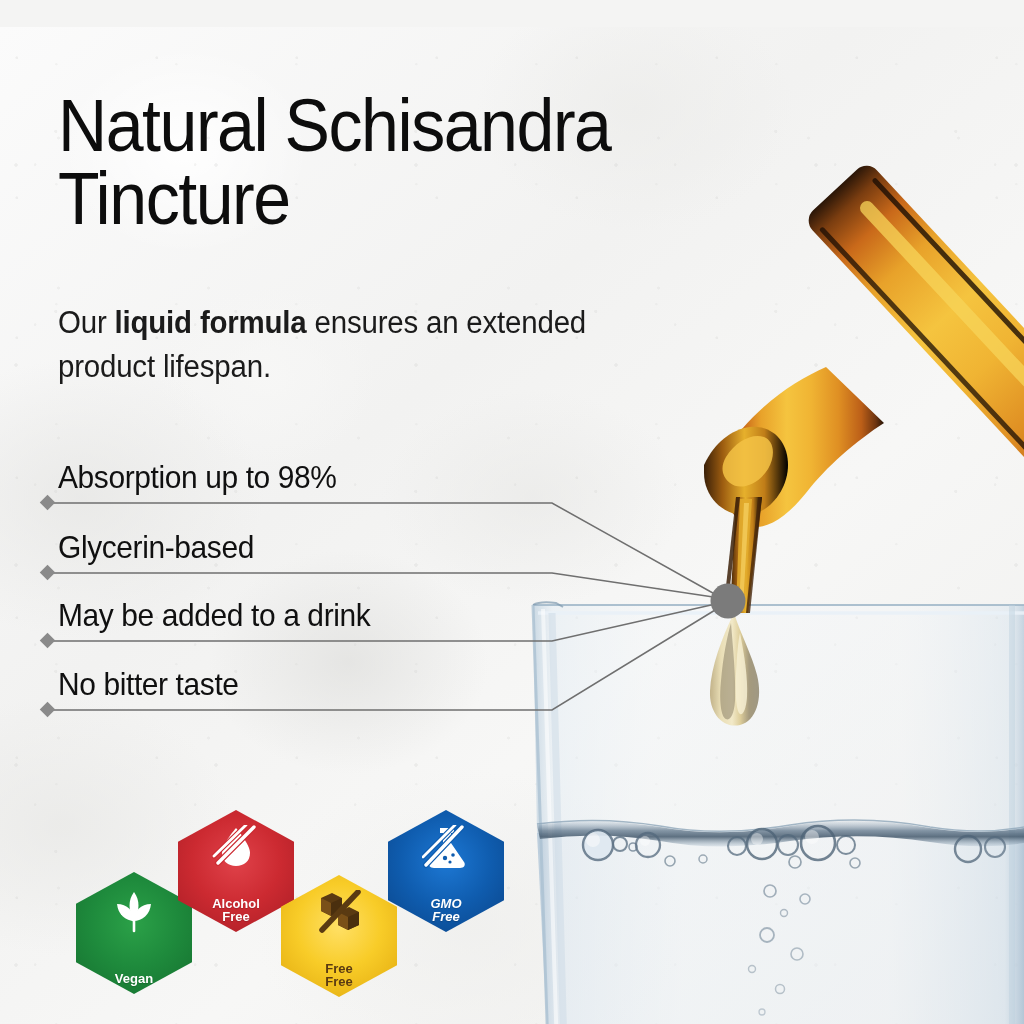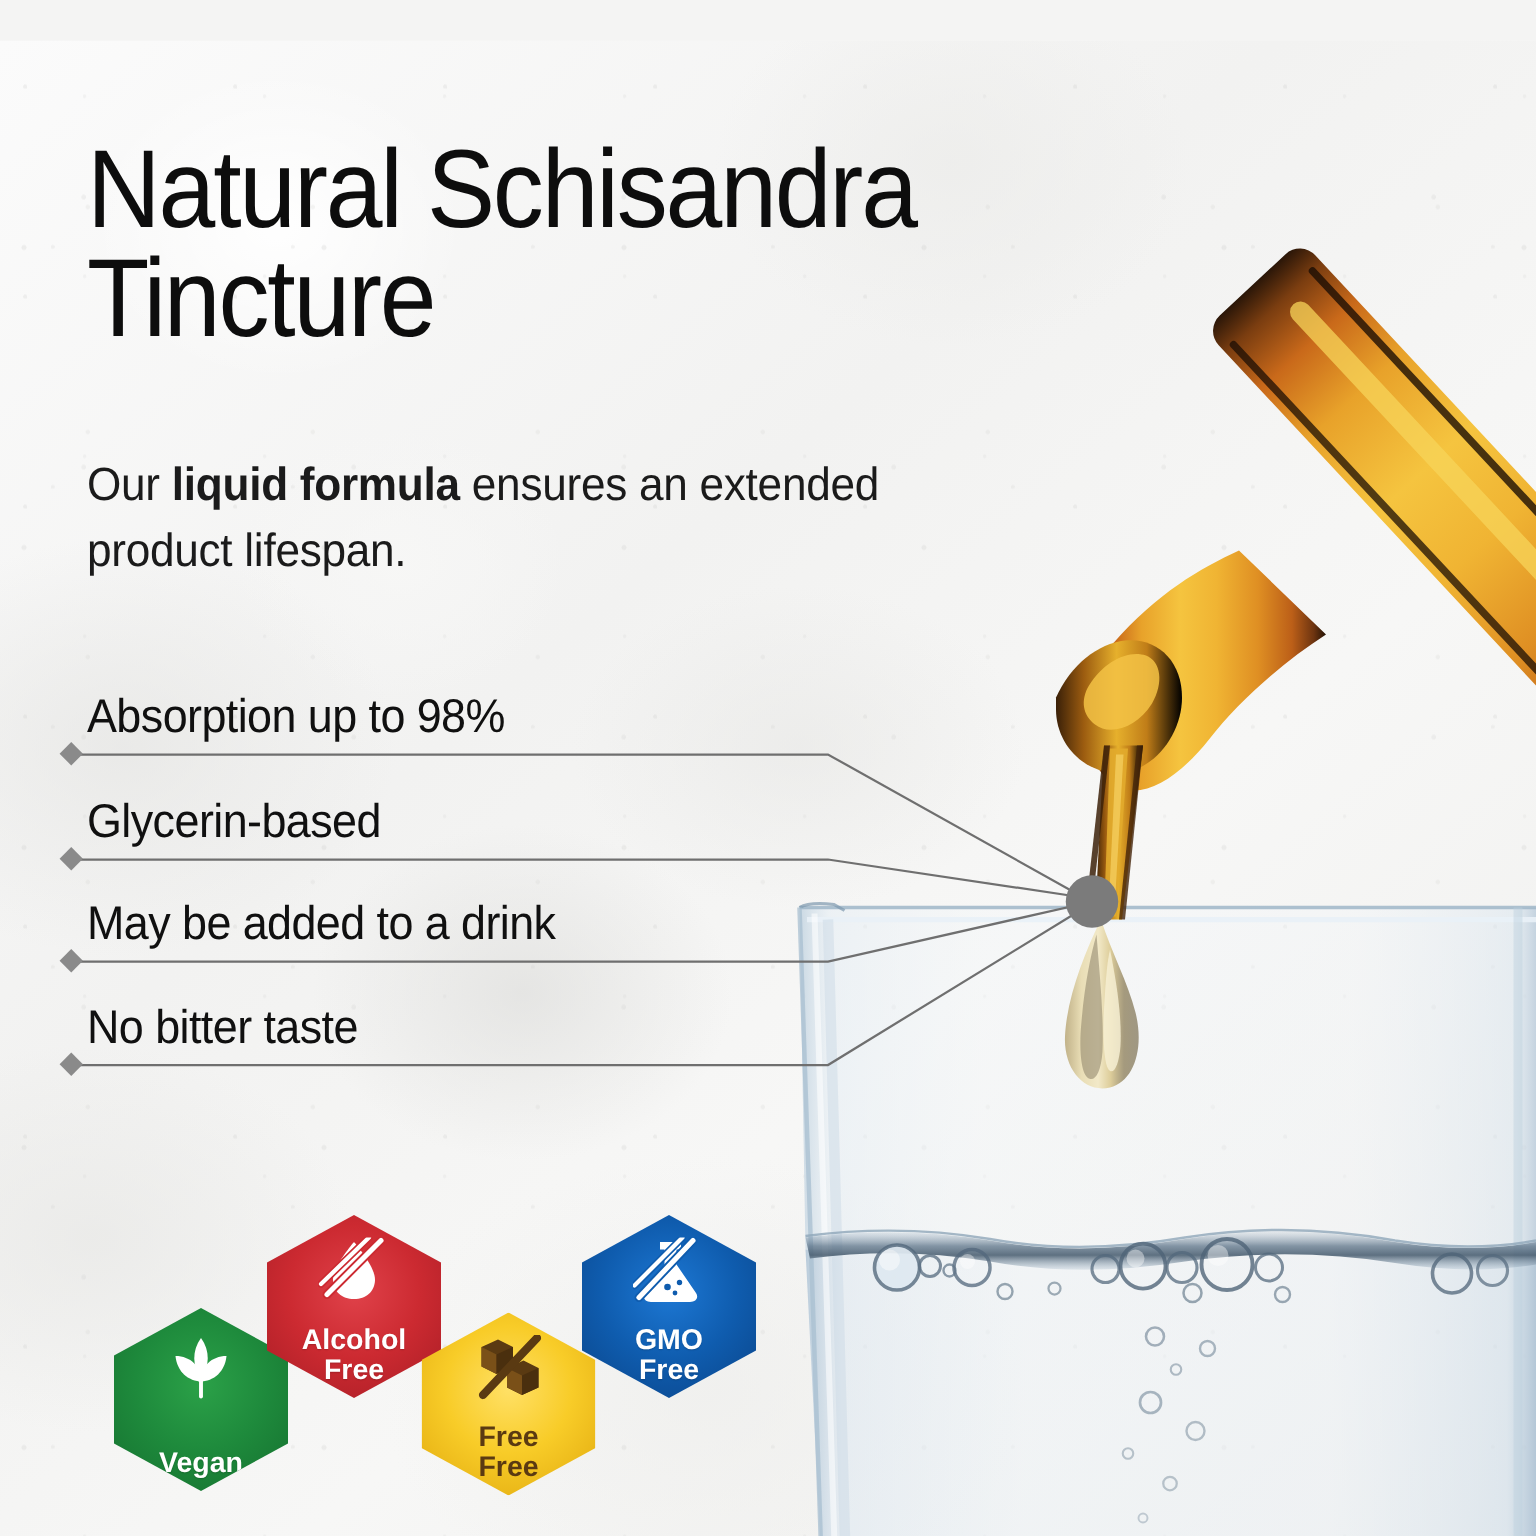--- a/index.html
+++ b/index.html
@@ -48,28 +48,28 @@
   
   .feat{position:absolute;left:58px;font-size:31.5px;color:#101010;
     letter-spacing:-.4px;white-space:nowrap;
     transform:scaleX(.95);transform-origin:left top;font-weight:500;}
 
   
   .hex{position:absolute;width:116px;height:122px;
     clip-path:polygon(50% 0%,100% 26%,100% 74%,50% 100%,0% 74%,0% 26%);
     display:flex;flex-direction:column;align-items:center;justify-content:flex-end;
     box-sizing:border-box;padding-bottom:9px;}
-  .hex .lbl{color:#fff;font-weight:700;font-size:19px;line-height:1.02;text-align:center;
+  .hex .lbl{color:#fff;font-weight:700;font-size:13px;line-height:1.02;text-align:center;
     text-shadow:0 1px 1px rgba(0,0,0,.18);}
   .hex .ico{position:absolute;top:15px;left:50%;transform:translateX(-50%);}
   .hex-vegan{background:radial-gradient(circle at 50% 42%,#2ba148 0%,#1e8a3c 48%,#15702f 100%);}
   .hex-alcohol{background:radial-gradient(circle at 50% 42%,#e0424a 0%,#cc2a31 48%,#a81d25 100%);}
   .hex-sugar{background:radial-gradient(circle at 50% 42%,#ffe066 0%,#f8cc28 46%,#e0a80d 100%);}
   .hex-sugar .lbl{color:#5a3a12;text-shadow:none;}
-  .hex-gmo{background:radial-gradient(circle at 50% 42%,#1d78d4 0%,#0f5cae 50%,#0a4488 100%);}
+  .hex-gmo{background:radial-gradient(circle at 50% 42%,#1d78d4 0%,#0f5cae 50%,#0a4488 100%);font-style:italic;}
 </style>
 </head>
 <body>
 
 <div id="stage">
 
   <div class="bg"></div>
   <div class="bg-speck"></div>
 
   <div>

